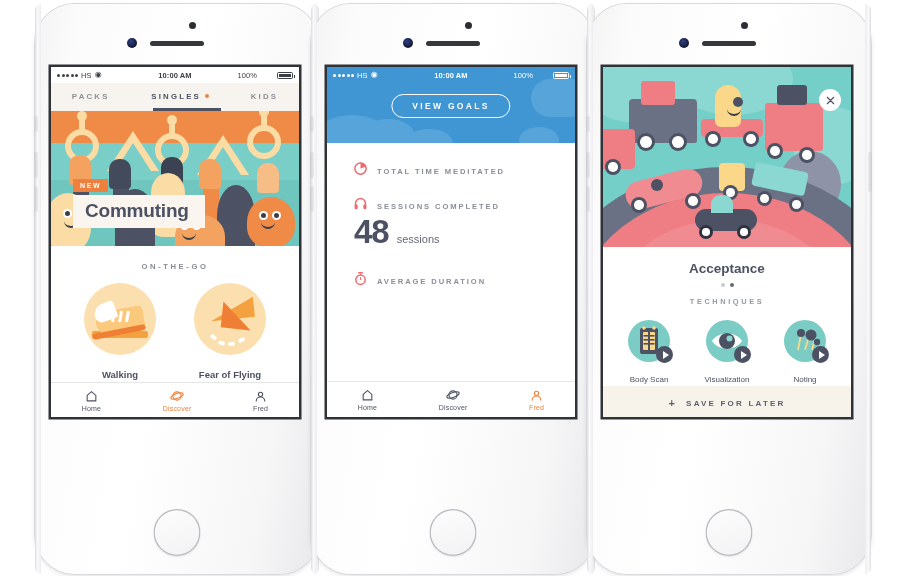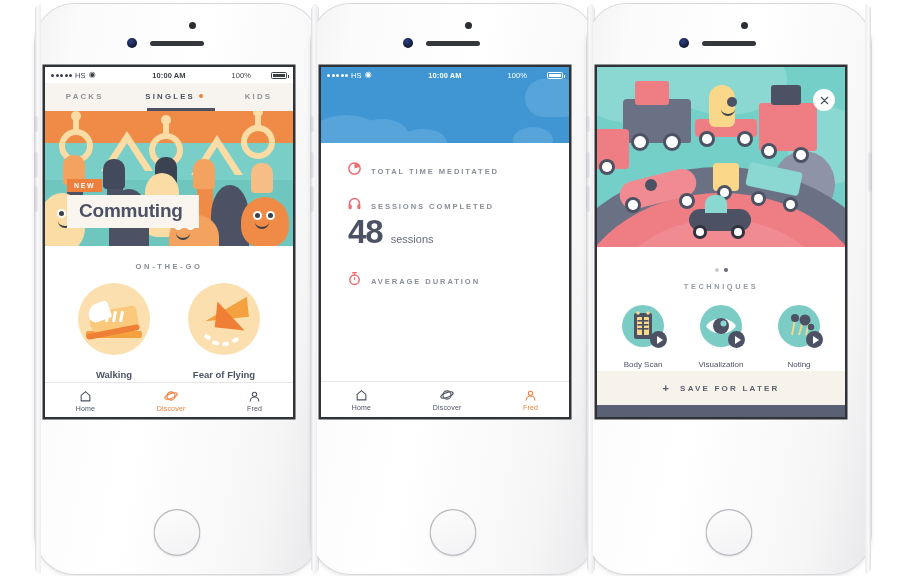--- a/index.html
+++ b/index.html
@@ -59,21 +59,21 @@
   }
   .home-btn {
     position:absolute; bottom:18px; left:50%; transform:translateX(-50%);
     width:47px; height:47px; border-radius:50%;
     background: linear-gradient(160deg,#fdfdfd,#f2f2f4);
     box-shadow: inset 0 0 0 1.3px #b9b9bf, 0 1px 2px rgba(0,0,0,.08);
   }
 
   
   .screen {
-    position:absolute; left:10px; top:63px;
+    position:absolute; left:16px; top:63px;
     width:248px; height:350px;
     background:#ffffff; overflow:hidden;
     box-shadow: 0 0 0 2.5px #2f3237;
   }
   .screen-inner { position:relative; width:100%; height:100%; display:flex; flex-direction:column; }
 
   
   .statusbar {
     height:16px; flex:0 0 16px; display:flex; align-items:center;
     padding:0 6px; font-size:7.5px; color:#3b3f46; letter-spacing:.1px;
@@ -438,20 +438,21 @@
             </span>
             <span class="sb-time">10:00 AM</span>
             <span class="sb-right">
               <span>100%</span>
               <span class="battery">
                   <i></i>
                 </span>
             </span>
           </div>
 
+          <div class="goals-btn">VIEW GOALS</div>
         </div>
 
         <div class="stats">
 
           <div class="stat">
             <div class="stat-head">
               <svg width="15" height="15" viewBox="0 0 24 24">
                   <circle cx="12" cy="12" r="9" fill="none" stroke="#ef6b72" stroke-width="2.4"></circle>
                   <path d="M12 12 L12 3 A9 9 0 0 1 20.5 9 Z" fill="#ef6b72"></path>
                 </svg>
@@ -606,20 +607,21 @@
             </div>
 
           <div class="closebtn">
             <svg width="11" height="11" viewBox="0 0 24 24" stroke="#4c5263" stroke-width="2.6" stroke-linecap="round">
                 <path d="M5 5 L19 19 M19 5 L5 19"></path>
               </svg>
           </div>
         </div>
 
         <div class="p3body">
+          <div class="p3title">Acceptance</div>
           <div class="pagedots">
               <i></i>
               <i class="on"></i>
             </div>
           <div class="p3sub">TECHNIQUES</div>
 
           <div class="tech-row">
             <div class="tech">
               <div class="tech-circ">
                 <svg width="42" height="42" viewBox="0 0 42 42">

